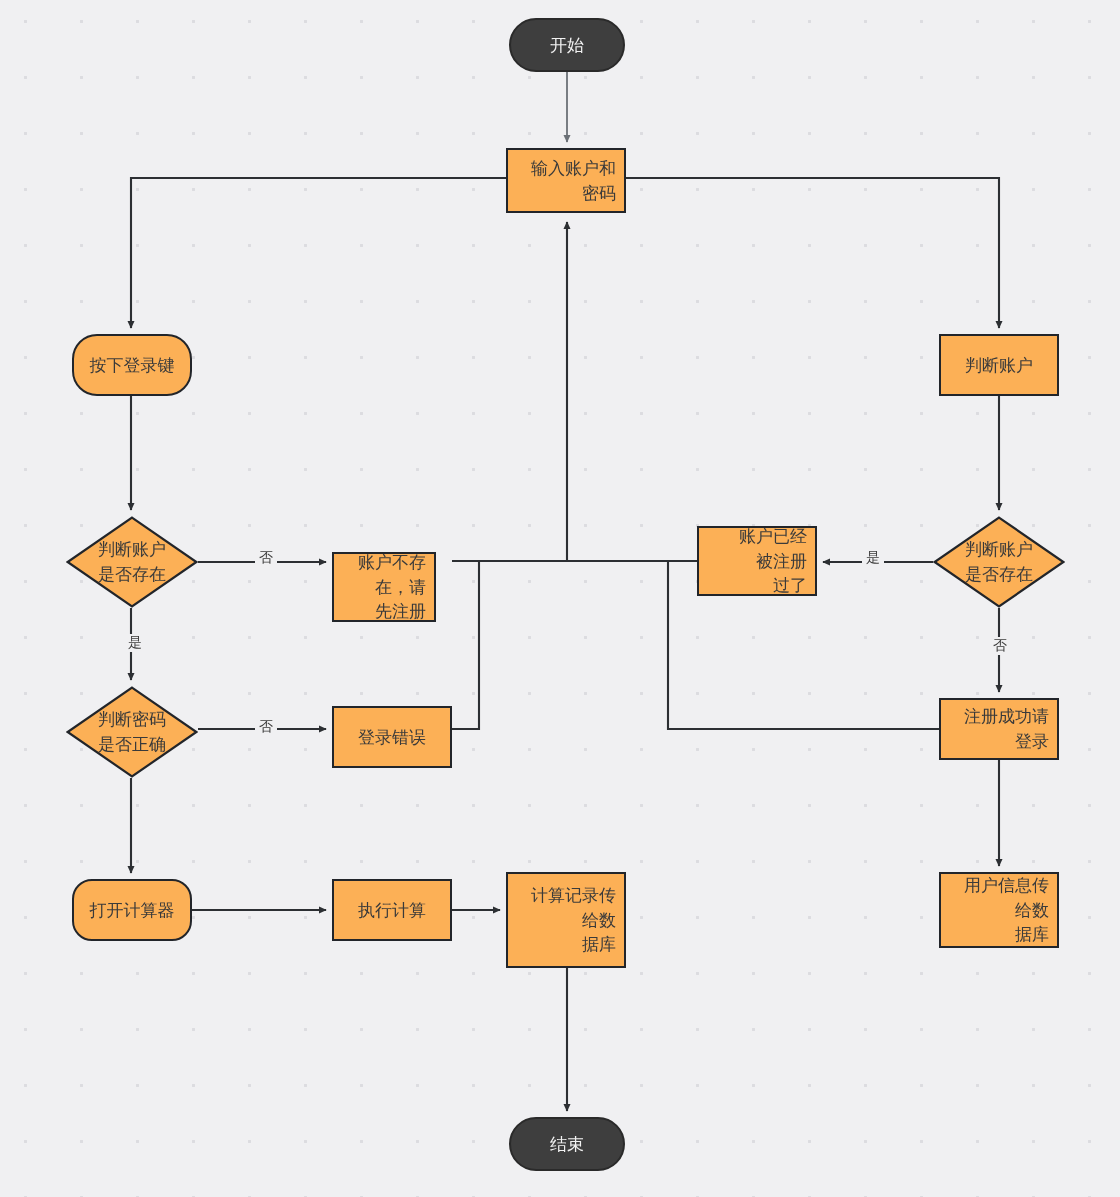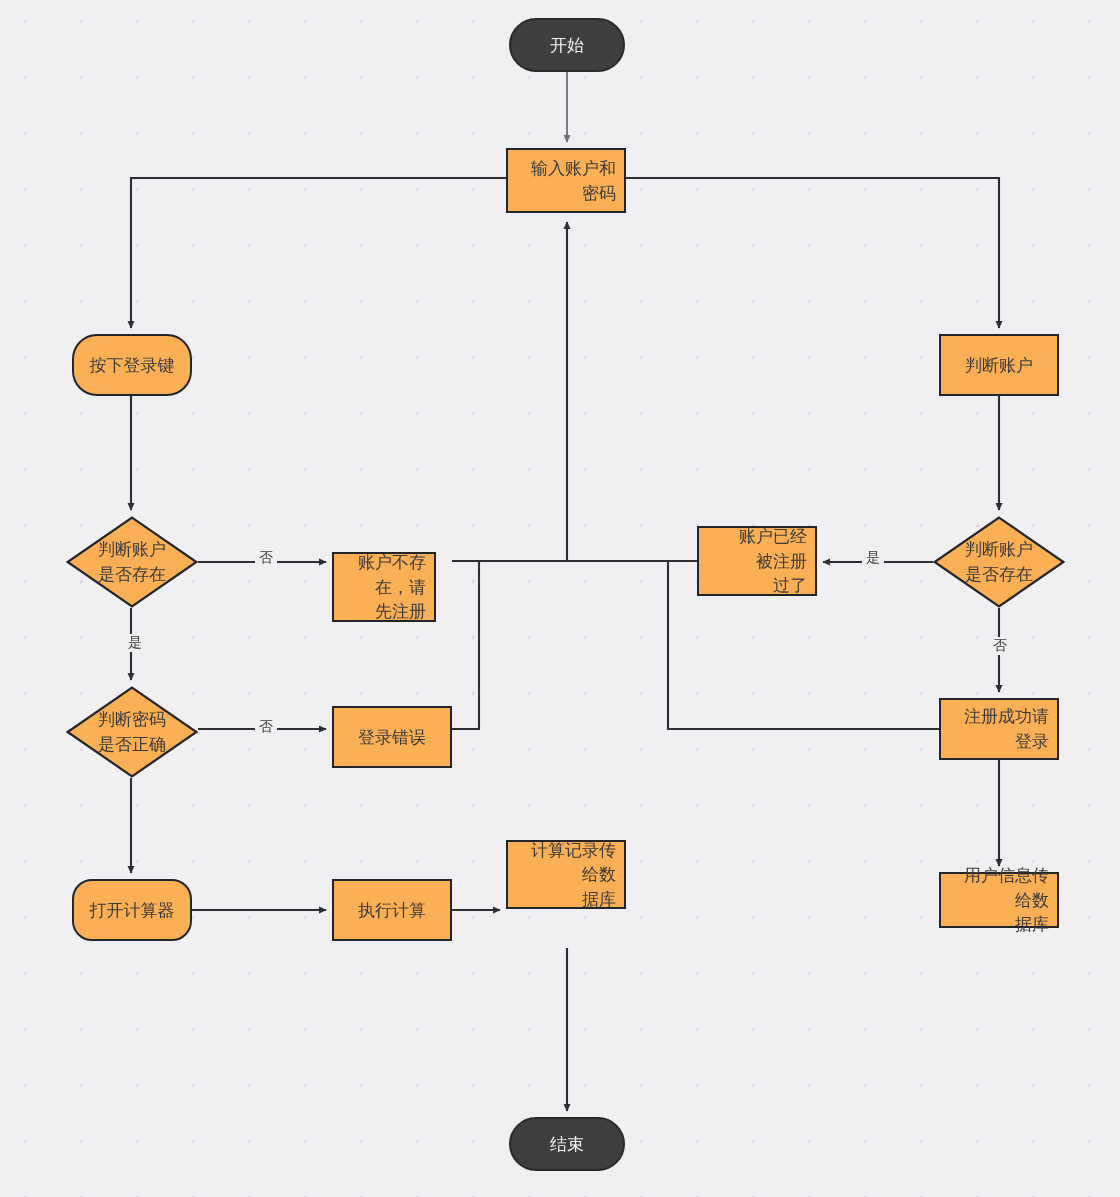--- a/index.html
+++ b/index.html
@@ -163,25 +163,25 @@
       </div>
       <div class="node process" style="left: 939px; top: 698px; width: 120px; height: 62px; padding-left: 12px;">
         <div class="label">注册成功请登录</div>
       </div>
       <div class="node process" style="left: 72px; top: 879px; width: 120px; height: 62px; border-radius: 20px;">
         <div class="label">打开计算器</div>
       </div>
       <div class="node process" style="left: 332px; top: 879px; width: 120px; height: 62px;">
         <div class="label">执行计算</div>
       </div>
-      <div class="node process" style="left: 506px; top: 840px; width: 120px; height: 69px;">
+      <div class="node process" style="left: 506px; top: 872px; width: 120px; height: 96px;">
         <div class="label">计算记录传给数
 据库</div>
       </div>
-      <div class="node process" style="left: 939px; top: 872px; width: 120px; height: 56px;">
+      <div class="node process" style="left: 939px; top: 872px; width: 120px; height: 76px;">
         <div class="label">用户信息传给数
 据库</div>
       </div>
       <div class="node terminator" style="left: 509px; top: 1117px; width: 116px; height: 54px;">
         <div class="label">结束</div>
       </div>
     </div>
   <div id="labels-layer">
       <span class="edge-label" style="left: 255px; top: 549px;">否</span>
       <span class="edge-label" style="left: 124px; top: 634px;">是</span>

